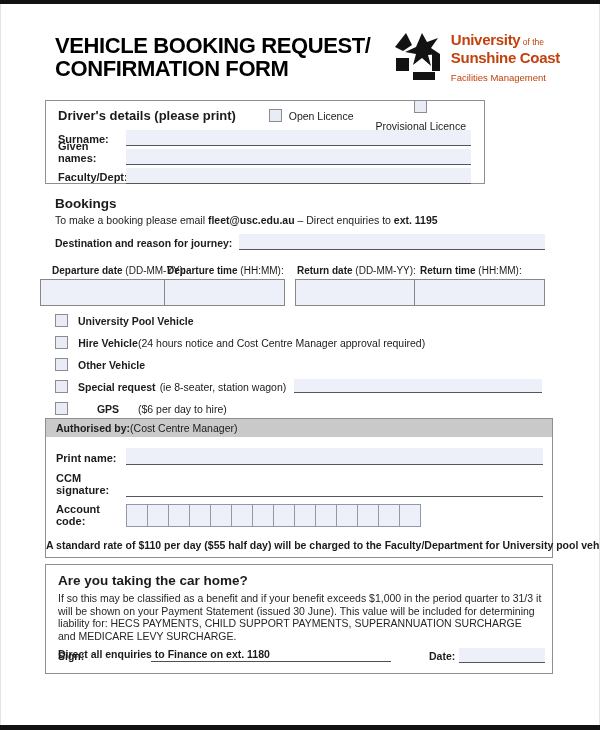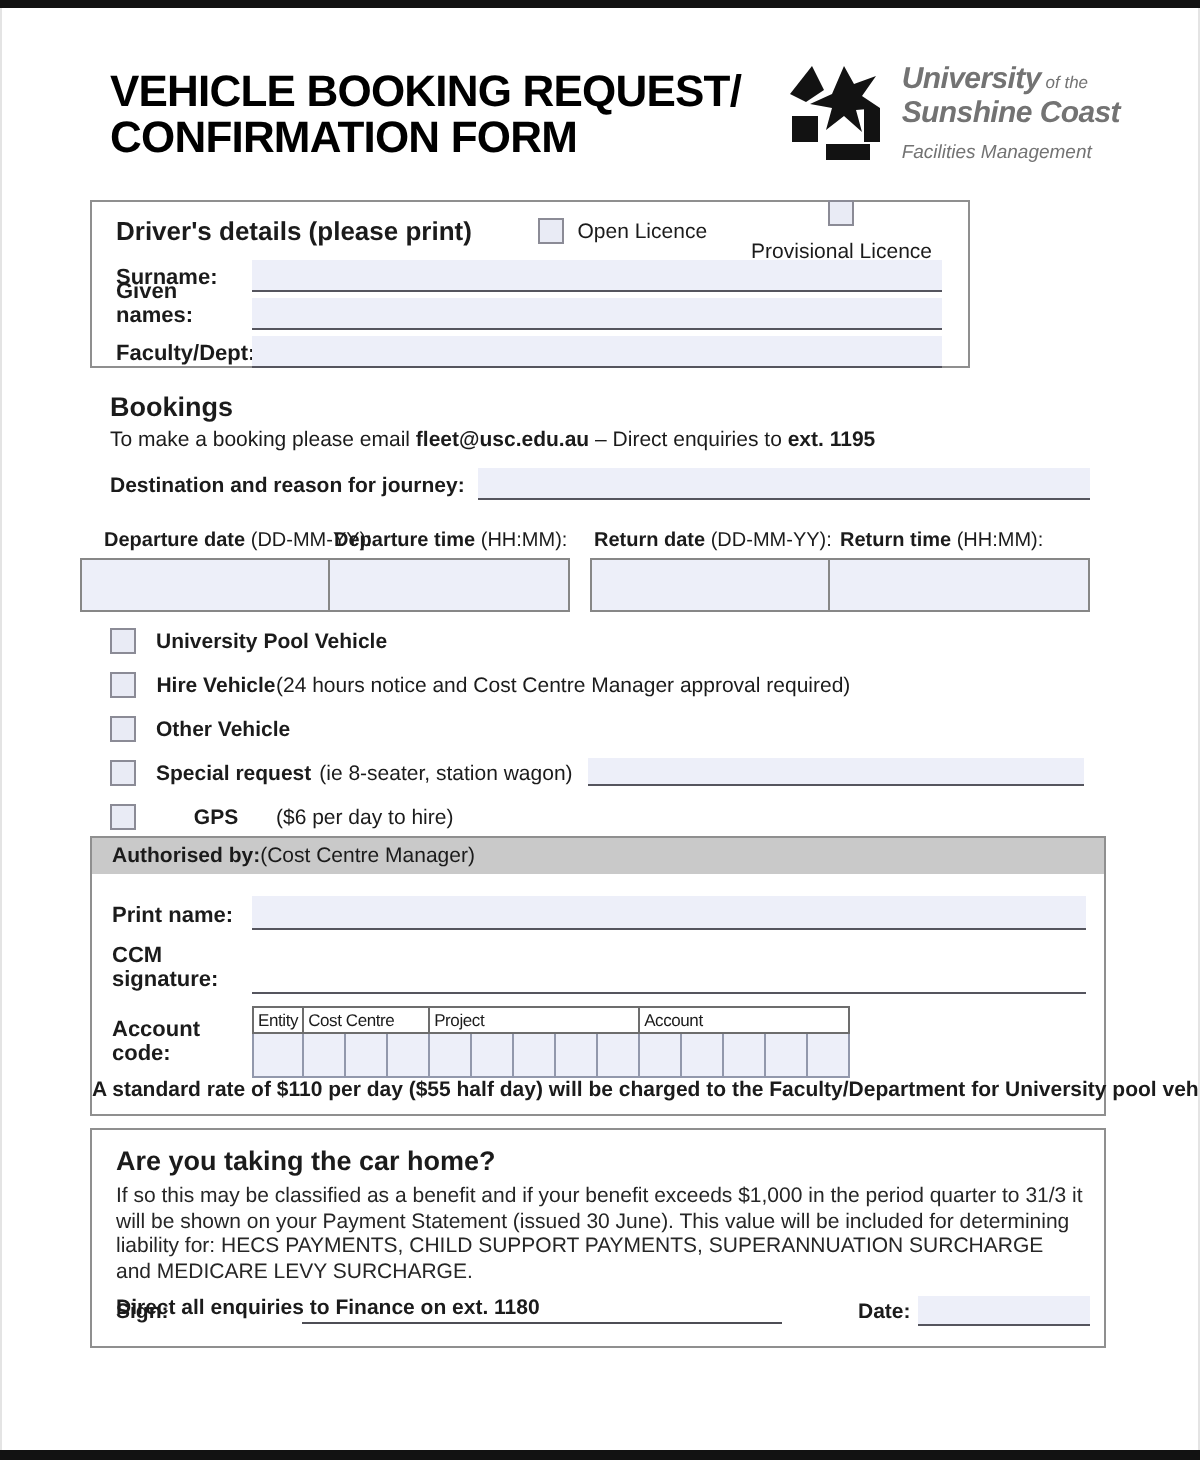--- a/index.html
+++ b/index.html
@@ -10,21 +10,21 @@
     box-shadow: inset 0 0 0 1px #e4e4e4;
   }
   .hbar { position:absolute; left:0; width:600px; background:#121212; }
   .topbar { top:0; height:4px; }
   .bottombar { bottom:0; height:5px; }
 
   
   .header { position:absolute; top:34px; left:55px; width:505px; display:flex; justify-content:space-between; }
   .title { font-size:22px; font-weight:bold; letter-spacing:-0.4px; line-height:23px; color:#000000; }
   .logo { display:flex; gap:9px; align-items:flex-start; margin-top:-2px; }
-  .logo-text { line-height:16px; color:#737373;font-style:italic; }
+  .logo-text { line-height:16px; color:#c2410c; }
   .logo-big { font-size:15px; font-weight:bold; letter-spacing:-0.3px; }
   .logo-small { font-size:8.5px; font-weight:normal; }
   .logo-dept { font-size:9.5px; margin-top:4px; }
 
   
   .cb { width:13px; height:13px; background:#e9ebf5; border:1px solid #8b8b96; flex:none; }
   .fill { background:#edeff9; border-bottom:1.5px solid #55555e; }
   .b { font-weight:bold; }
 
   
@@ -217,26 +217,20 @@
       <span class="fill"></span>
     </div>
     <div class="auth-row ccm-row">
       <span class="alabel">CCM signature:</span>
       <span class="sigline"></span>
     </div>
     <div class="account-row">
       <span class="alabel">Account code:</span>
       <table class="acct">
         <tbody>
-            <tr>
-          <th colspan="1">Entity</th>
-          <th colspan="3">Cost Centre</th>
-          <th colspan="5">Project</th>
-          <th colspan="5">Account</th>
-        </tr>
         <tr>
           <td></td>
               <td></td>
           <td></td>
               <td></td>
           <td></td>
               <td></td>
           <td></td>
               <td></td>
           <td></td>

